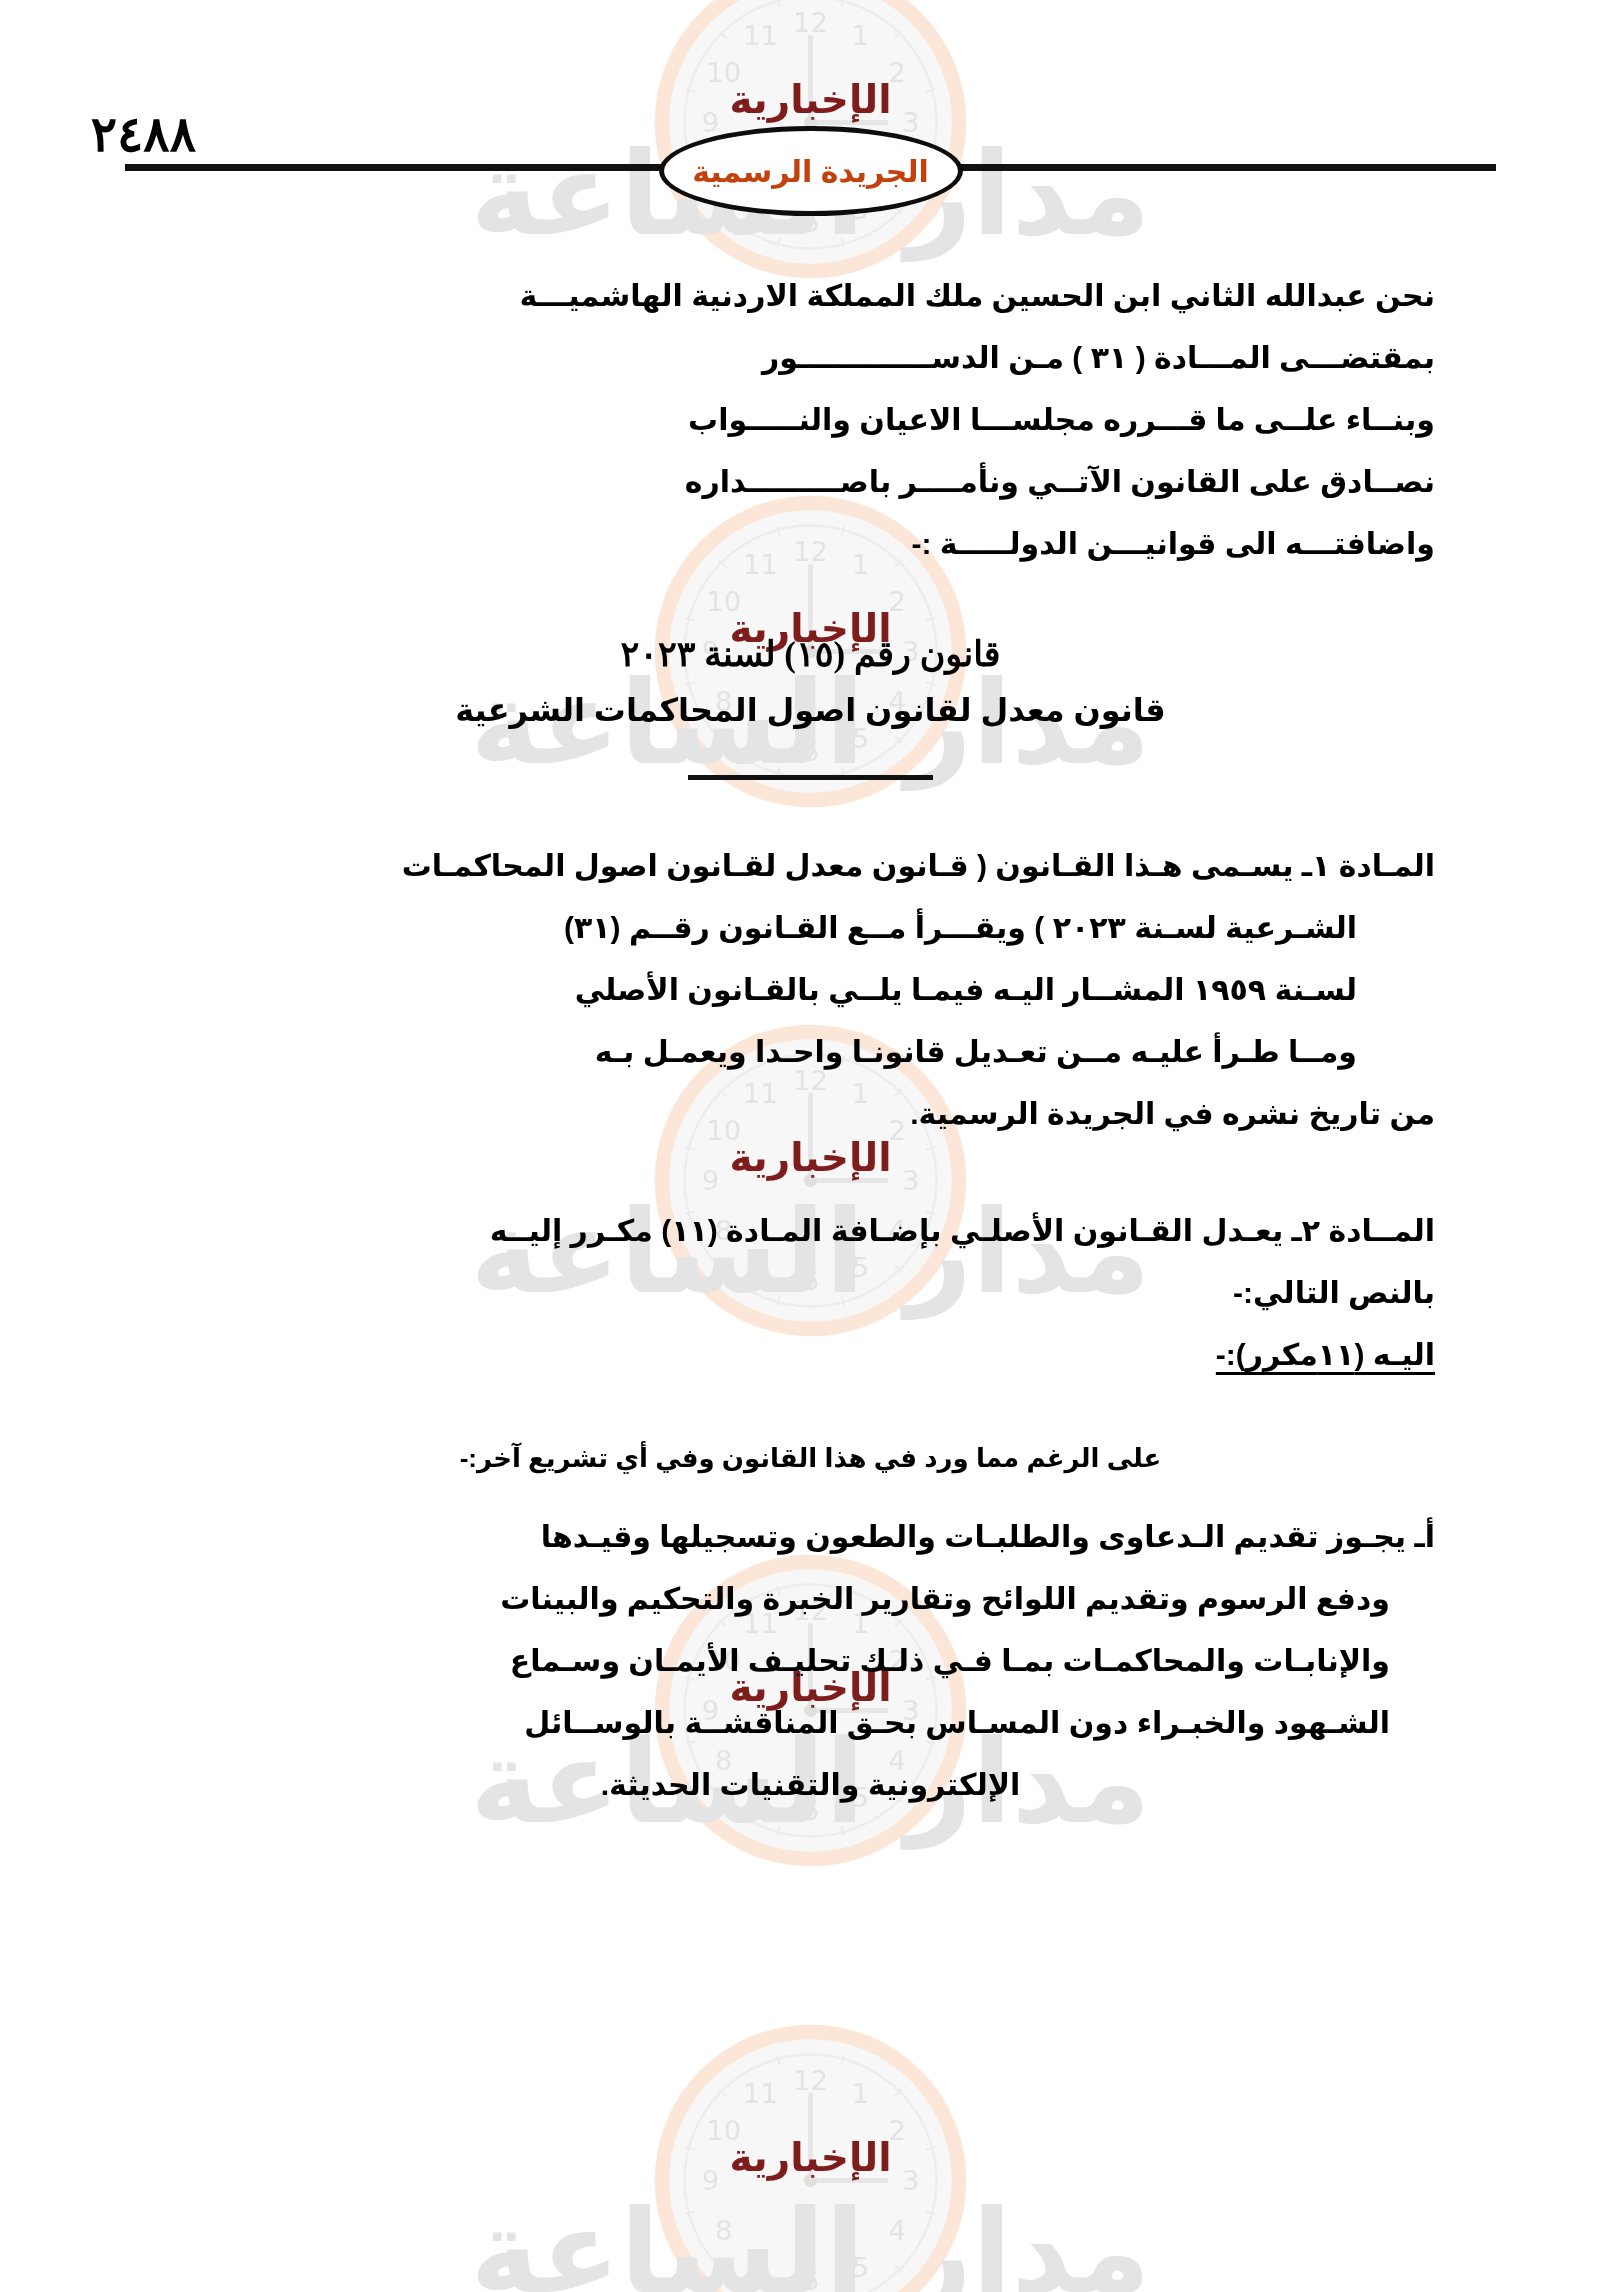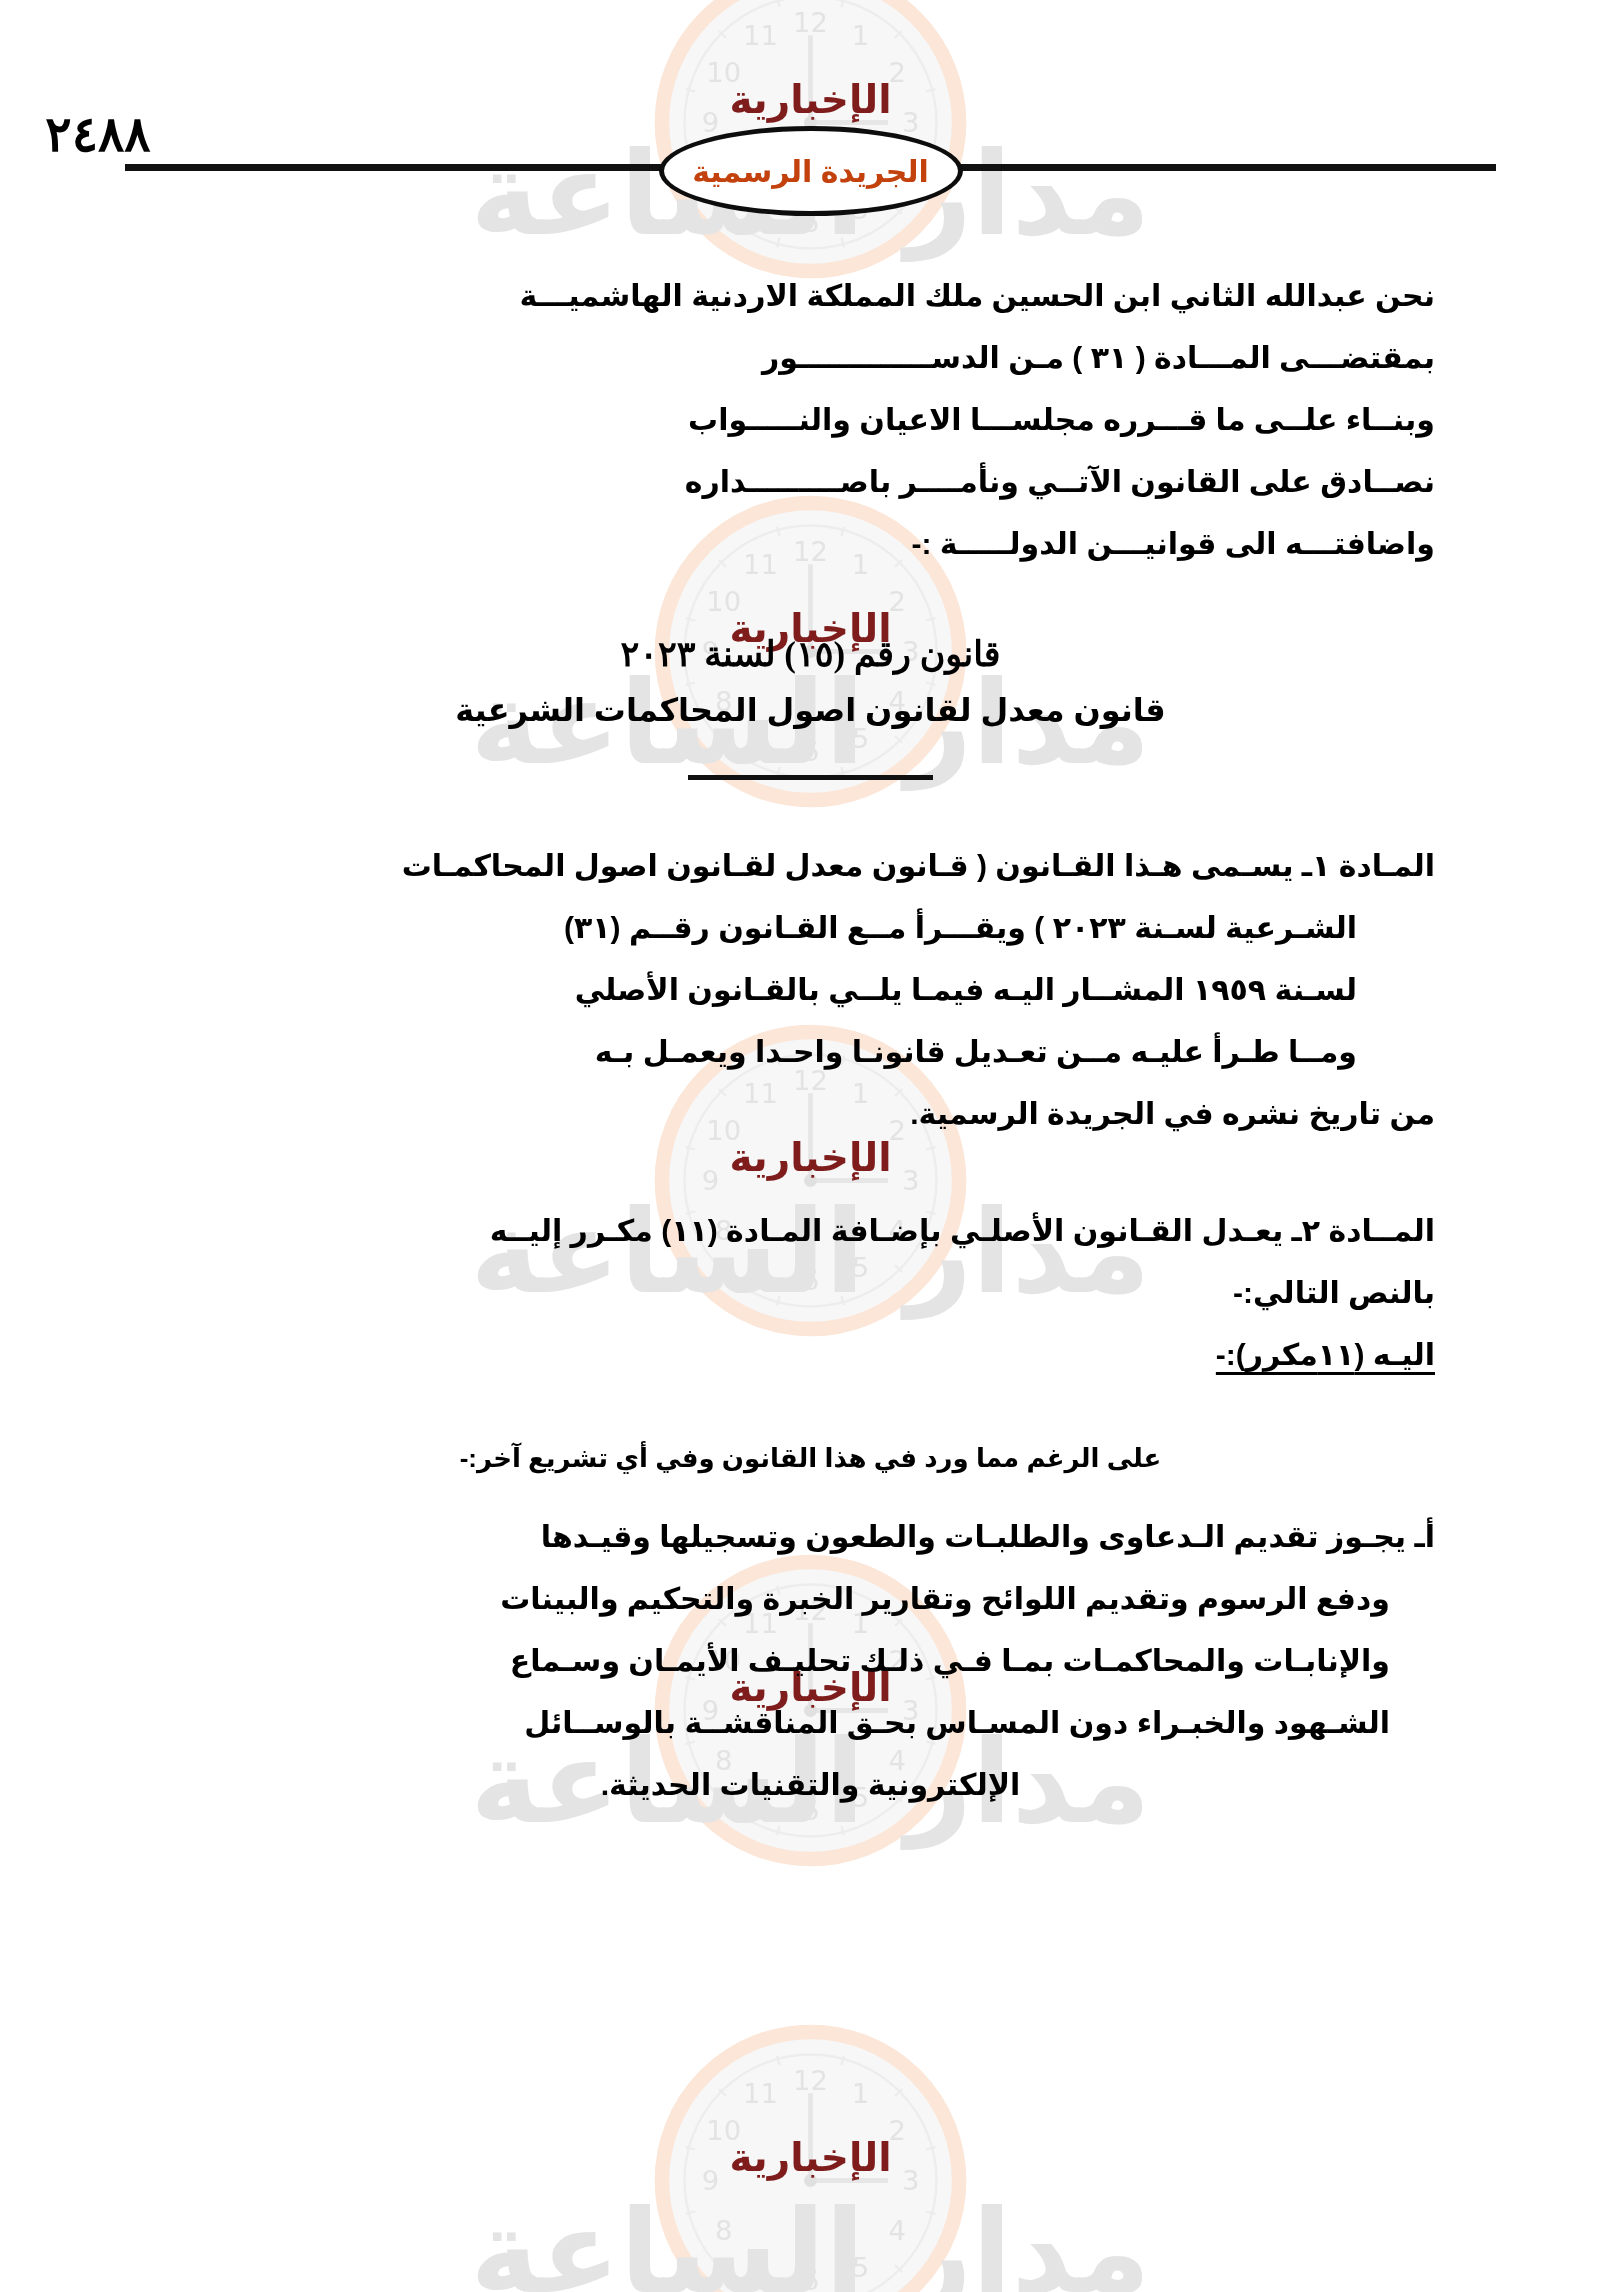--- a/index.html
+++ b/index.html
@@ -52,21 +52,21 @@
   #header{
     position:absolute;
     top:59px;left:0;right:0;
     height:127px;
   }
   #page-number{
     position:absolute;
     right:1425px;
     top:51px;
     width:196px;
-    text-align:center;
+    text-align:right;
     font-family:"Liberation Serif","DejaVu Serif",serif;
     font-weight:bold;
     font-size:49px;
     letter-spacing:3.9px;
     line-height:1;
   }
   #header-rule{
     position:absolute;
     top:105px;
     right:125px;

